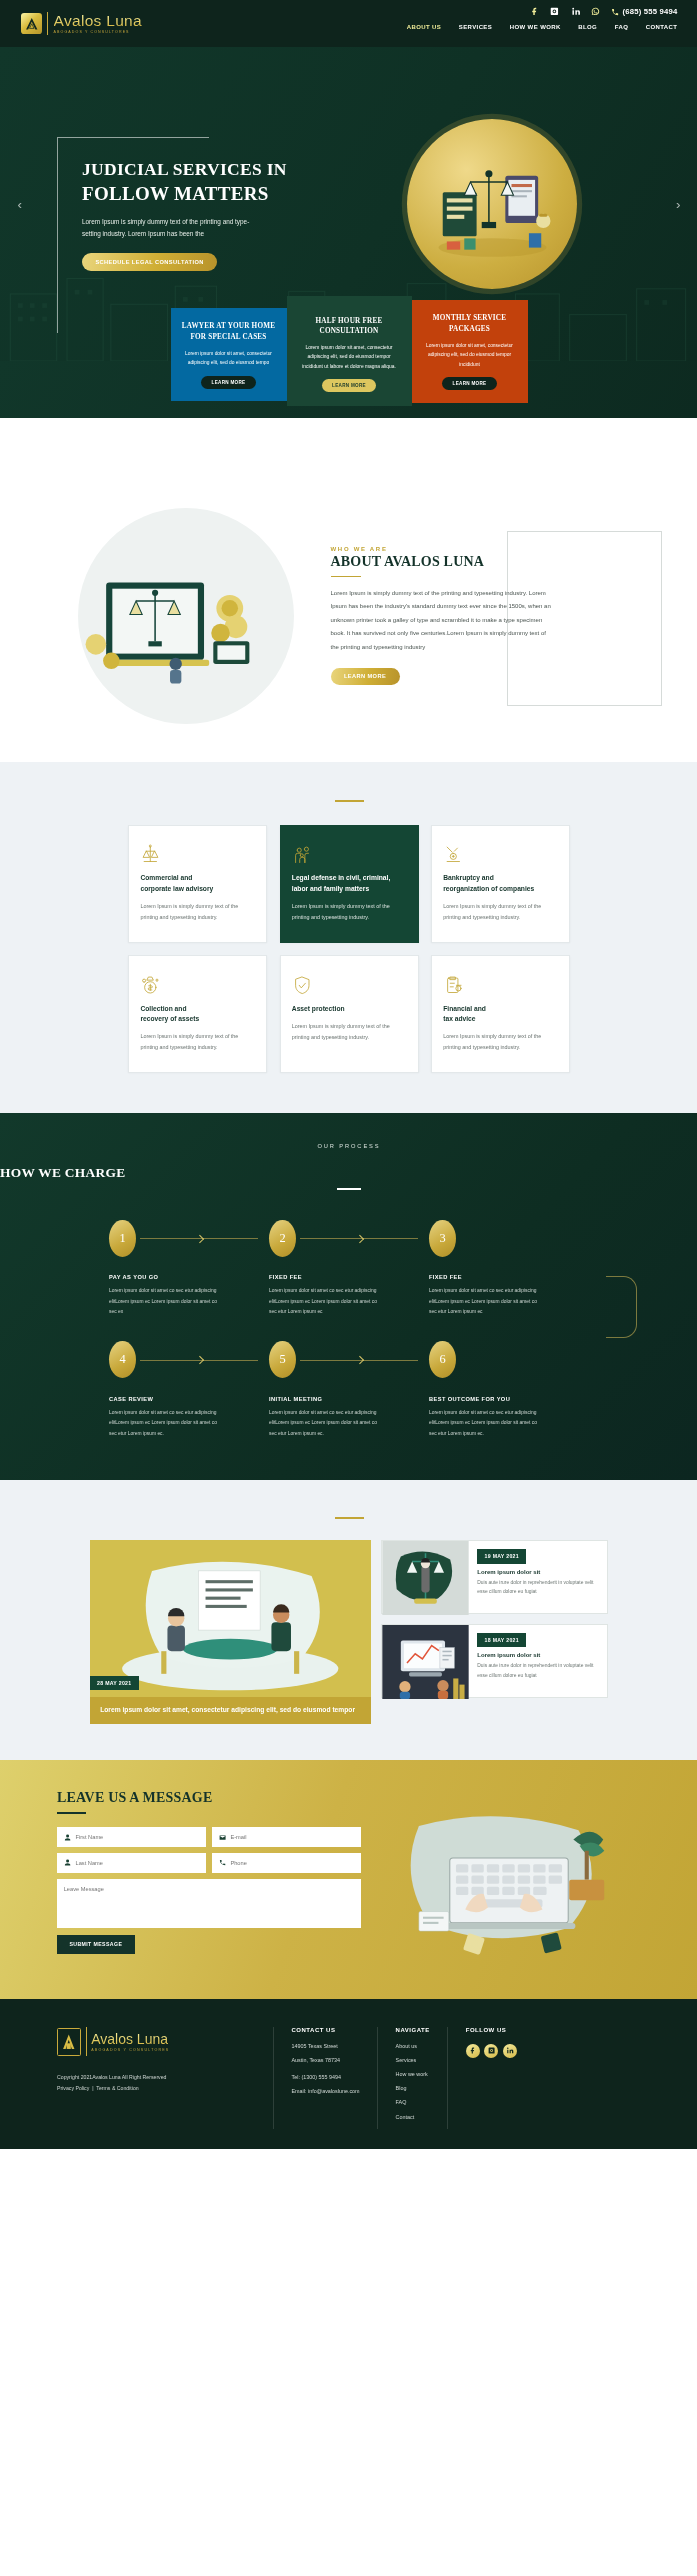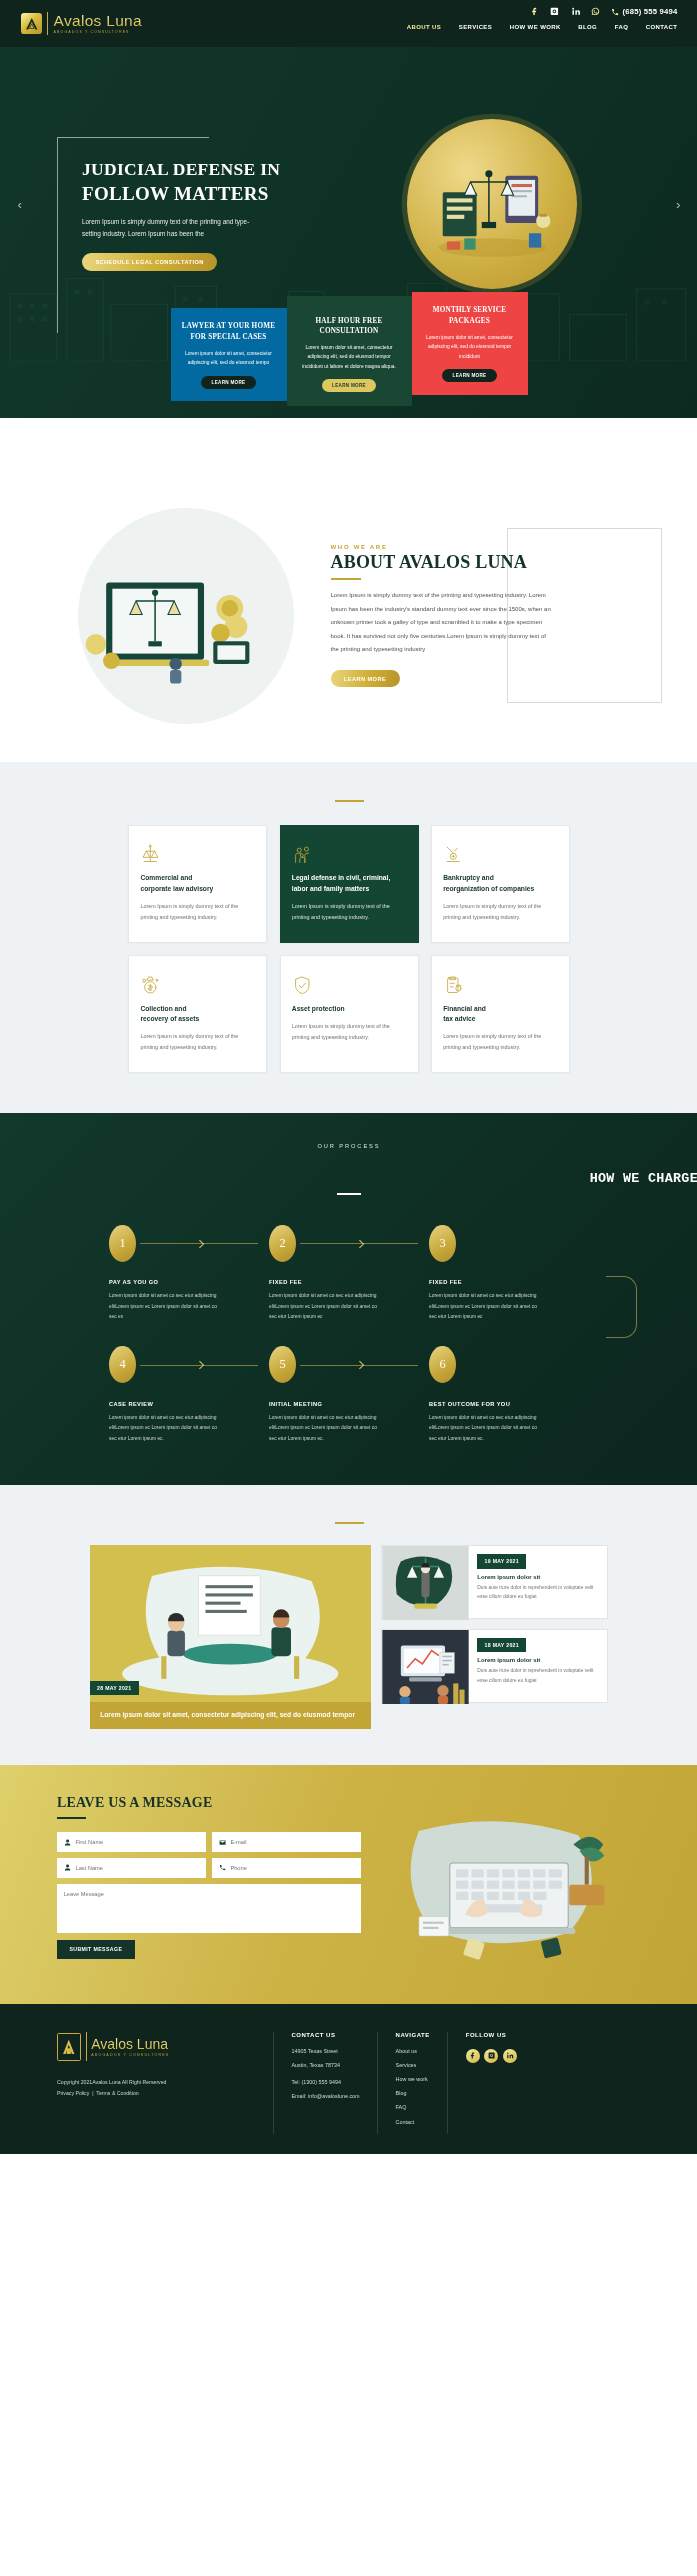--- a/index.html
+++ b/index.html
@@ -81,41 +81,41 @@
   .hero-arrow.l{left:17.5px;} .hero-arrow.r{right:17.5px;}
 
   
   .features{position:relative;height:118px;background:#fff;}
   .features-bg{position:absolute;top:0;left:0;width:100%;height:57px;
      background:linear-gradient(120deg,#11372a,#0d2a20);}
   .feat-wrap{position:absolute;top:-77px;left:0;width:100%;
      display:flex;justify-content:center;align-items:flex-start;gap:0;z-index:4;}
   .feat{width:116px;padding:13.4px 10.3px 12.4px;text-align:center;}
   .feat.gold{background:#0369a1;margin-top:24px;}
-  .feat.gold2{background:#ef4444;margin-top:8px;}
+  .feat.gold2{background:#c2410c;margin-top:16px;}
   .feat.dark{background:#1a4634;margin-top:12px;padding:19.6px 11.3px 13.4px;width:125px;
      position:relative;z-index:5;}
   .feat h3{font-family:"Liberation Serif",serif;color:#fff;font-size:7.2px;
      line-height:1.45;letter-spacing:0.2px;}
   .feat p{color:#fff;font-size:4.9px;line-height:1.9;margin-top:6.7px;}
   .feat .lm{display:inline-block;margin-top:8.2px;padding:4.1px 10.3px;border-radius:8.2px;
      font-size:4.6px;font-weight:bold;letter-spacing:0.3px;cursor:pointer;border:none;}
   .feat.gold .lm,.feat.gold2 .lm{background:#0e241c;color:#fff;}
   .feat.dark .lm{background:#ddc75f;color:#19392b;}
 
   
   .about{padding:36px 57px 46px;display:flex;align-items:center;gap:15.5px;}
   .about-img{width:258px;height:201px;position:relative;display:flex;
      align-items:center;justify-content:center;}
   .about-circle{width:216px;height:216px;border-radius:50%;background:#eef2f1;}
   .about-txt{flex:1;position:relative;padding-right:10.3px;}
   .about-frame{position:absolute;right:-20.6px;top:-15.5px;width:155px;height:175px;
      border:0.5px solid #d6dbd9;z-index:-1;}
   .eyebrow{color:#c2a535;font-size:6px;letter-spacing:1.7px;font-weight:bold;}
-  .about-h2{font-family:"Liberation Serif",serif;font-size:18px;color:#14332a;
+  .about-h2{font-family:"Liberation Serif",serif;font-size:14px;color:#14332a;
      margin-top:2.1px;letter-spacing:0.2px;}
   .about-h2 b{font-weight:bold;}
   .rule{width:30px;height:1.5px;background:#c2a535;margin:5.7px 0 9.3px;}
   .about-p{font-size:6px;line-height:2.25;color:#4a5450;max-width:222px;}
 
   
   .services{background:#eef2f5;padding:32px 0 40px;}
   .sec-title{text-align:center;font-family:"Liberation Serif",serif;font-size:13px;
      letter-spacing:0.3px;color:#c2a535;}
   .sec-title b{color:#14332a;}
@@ -128,22 +128,22 @@
   .svc-ico{height:27px;display:flex;align-items:flex-end;}
   .svc-ico svg{width:20.6px;height:20.6px;stroke:#c2a535;fill:none;stroke-width:1.6;}
   .svc h4{font-size:6.7px;line-height:1.55;color:#14332a;margin-top:8.2px;font-weight:bold;}
   .svc p{font-size:5.4px;line-height:2;color:#6a7370;margin-top:6.7px;}
   .svc.active h4{color:#fff;} .svc.active p{color:#d9e2de;}
 
   
   .process{background:linear-gradient(135deg,#12392b 0%,#0e2d22 60%,#0c2620 100%);
      padding:30px 0 41px;color:#fff;position:relative;}
   .proc-eyebrow{text-align:center;font-size:5.7px;letter-spacing:1.9px;color:#d8e0dc;}
-  .proc-title{text-align:right;font-family:Liberation Mono, monospace;font-size:13.4px;
-     margin-top:22px;letter-spacing:0.3px;}
+  .proc-title{text-align:left;font-family:Liberation Serif, serif;font-size:13.4px;
+     margin-top:16px;letter-spacing:0.3px;}
   .proc-rule{width:24px;height:1.5px;background:#fff;margin:7.2px auto 0;}
   .proc-row{display:flex;justify-content:center;gap:0;margin-top:30px;position:relative;}
   .proc-step{width:160px;position:relative;padding-right:14.4px;}
   .proc-badge{width:27px;height:37px;border-radius:50%;
      background:linear-gradient(150deg,#e6d382,#c8a83a 60%,#b08f28);
      display:flex;align-items:center;justify-content:center;
      font-family:"Liberation Serif",serif;font-size:12.4px;color:#fff;}
   .proc-line{position:absolute;top:18.5px;left:31px;height:0.5px;width:118px;
      background:#7d7a3f;}
   .proc-line:after{content:"";position:absolute;right:55px;top:-2.6px;
@@ -306,21 +306,21 @@
       <rect x="1250" y="72" width="9" height="9"></rect>
         <rect x="1285" y="72" width="9" height="9"></rect>
     </g>
   </svg>
   <span class="hero-arrow l">‹</span>
   <span class="hero-arrow r">›</span>
   <div class="hero-inner">
     <div class="hero-left">
       <div class="hero-bracket"></div>
       <h1 class="hero-h1">
-        <span>JUDICIAL DEFENSE IN</span>
+        <span>JUDICIAL SERVICES IN</span>
         <span class="l2">FOLLOW MATTERS</span>
       </h1>
       <p class="hero-p">Lorem Ipsum is simply dummy text of the printing and type-setting industry. Lorem Ipsum has been the</p>
       <button class="btn-gold">SCHEDULE LEGAL CONSULTATION</button>
     </div>
     <div class="hero-right">
       <div class="hero-circle">
         <svg width="129" height="118" viewBox="0 0 250 230">
           <ellipse cx="125" cy="200" rx="105" ry="18" fill="#b9972c" opacity=".45"></ellipse>
           <rect x="28" y="92" width="66" height="86" rx="3" fill="#1f4a38"></rect>

